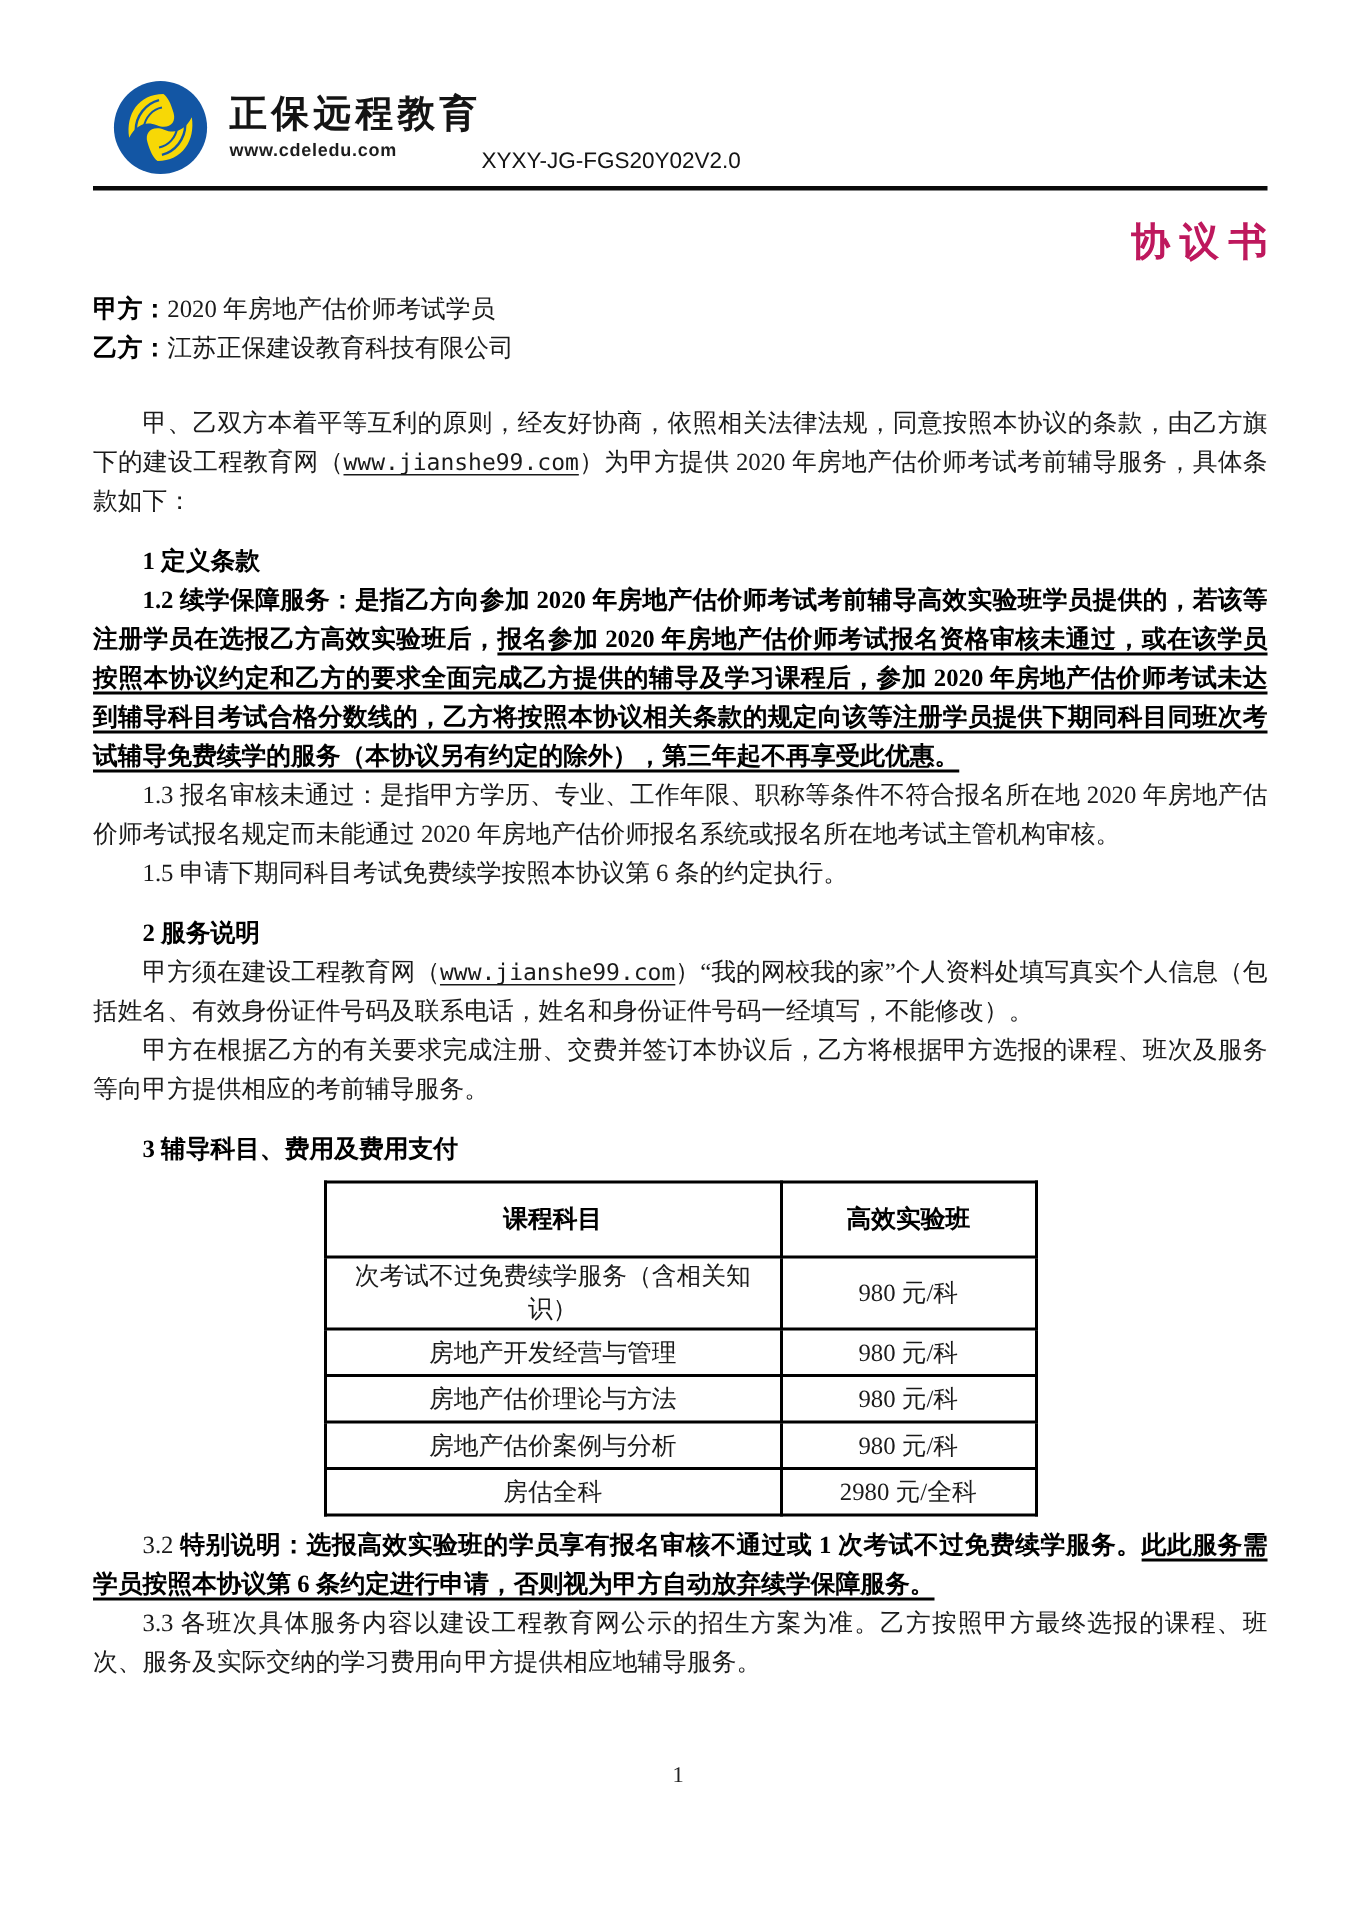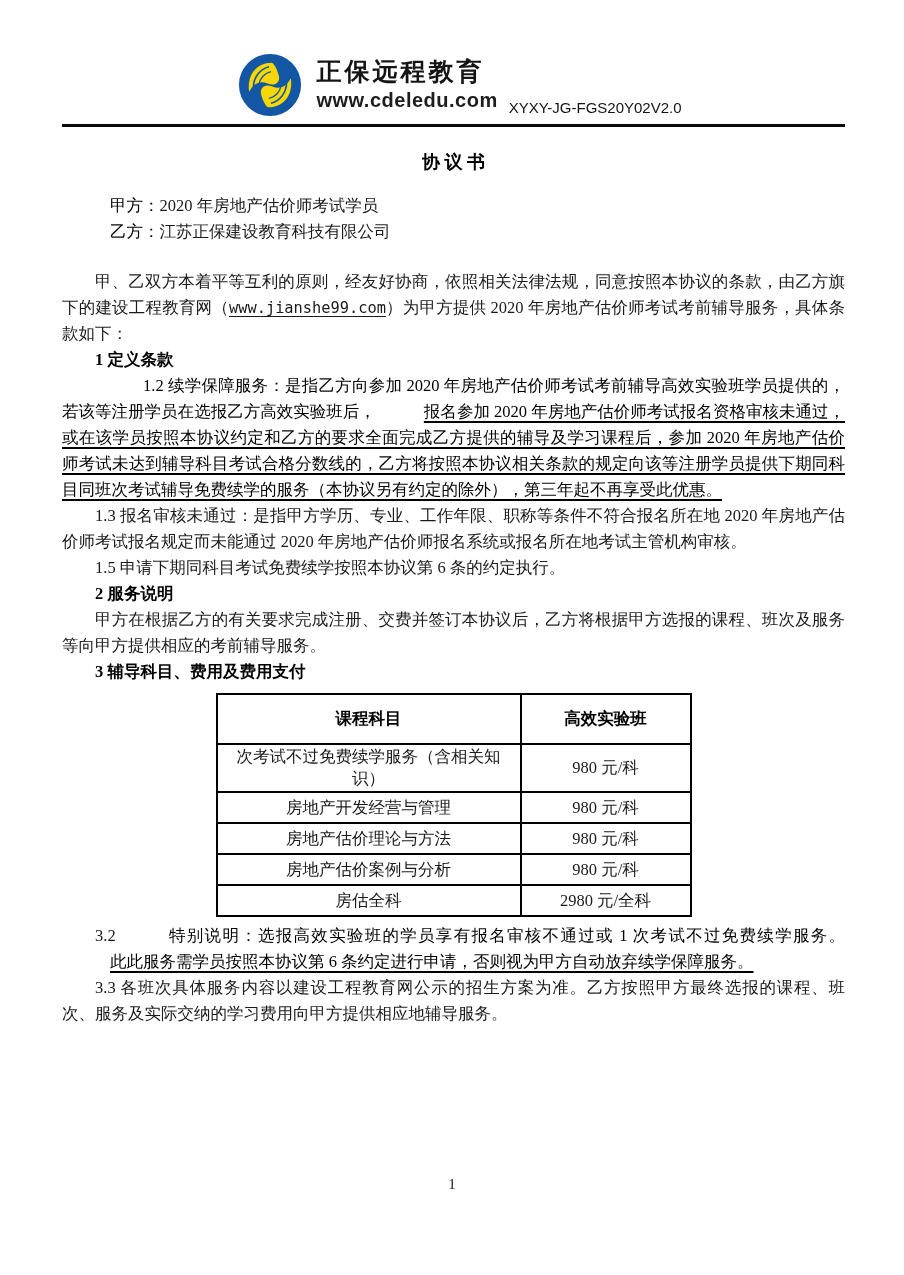--- a/index.html
+++ b/index.html
@@ -6,51 +6,50 @@
   .page{
     position:relative;
     width:904px;height:1275px;
     background:#ffffff;
     font-family:"Liberation Serif","DejaVu Serif",serif;
     color:#1a1a1a;
     overflow:hidden;
   }
   
   .header{
-    display:flex;justify-content:center;align-items:flex-end;
+    display:flex;justify-content:flex-start;align-items:flex-end;
     padding:52px 59px 6px 74px;
-    gap:11px;
   }
   .brand{display:flex;align-items:center;gap:13px;}
   .logo{width:66px;height:66px;display:block;}
   .brand-name{
     font-family:"Liberation Sans","DejaVu Sans",sans-serif;
     font-weight:bold;font-size:25px;letter-spacing:3px;color:#141414;line-height:1.1;
   }
   .brand-site{
     font-family:"Liberation Sans","DejaVu Sans",sans-serif;
-    font-weight:bold;font-size:20px;color:#1d1d1d;margin-top:3px;letter-spacing:.5px;
+    font-weight:bold;font-size:12px;color:#1d1d1d;margin-top:3px;letter-spacing:.5px;
   }
   .doc-code{
     font-family:"Liberation Sans","DejaVu Sans",sans-serif;
     font-size:15px;color:#141414;padding-bottom:2px;
   }
   .header-rule{border:none;border-top:3px solid #0a0a0a;margin:0 59px 0 62px;}
   
   .content{padding:0 59px 0 62px;}
   .title{
-    text-align:center;font-size:18px;font-weight:bold;color:#000000;
+    text-align:right;font-size:26px;font-weight:bold;color:#be185d;
     margin:20px 0 0 0;line-height:30px;
   }
   p{margin:0;font-size:16.5px;line-height:26px;text-align:justify;}
   .indent{text-indent:2em;}
   .parties{margin-top:16px;}
   .intro{margin-top:24px;}
-  .sec-h{font-weight:bold;color:#000;text-indent:2em;}
-  .b{font-weight:normal;color:#000;margin-left:48px;}
+  .sec-h{font-weight:bold;color:#000;text-indent:2em;margin-top:14px;}
+  .b{font-weight:bold;color:#000;}
   .u{text-decoration:underline;text-underline-offset:4px;text-decoration-thickness:1.5px;}
   .url{
     font-family:"DejaVu Sans Mono","Liberation Mono",monospace;
     font-size:.93em;text-decoration:underline;text-underline-offset:3px;color:inherit;
   }
   
   table.course{border-collapse:collapse;margin:8px auto 6px auto;}
   table.course th,table.course td{
     border:2px solid #000000;text-align:center;vertical-align:middle;
     font-size:16.5px;color:#1a1a1a;
@@ -99,20 +98,21 @@
     </div>
 
     <p class="indent intro"><span>甲、乙双方本着平等互利的原则，经友好协商，依照相关法律法规，同意按照本协议的条款，由乙方旗下的建设工程教育网（</span><span class="url">www.jianshe99.com</span><span>）为甲方提供 2020 年房地产估价师考试考前辅导服务，具体条款如下：</span></p>
 
     <p class="sec-h">1 定义条款</p>
     <p class="indent"><span class="b">1.2 续学保障服务：是指乙方向参加 2020 年房地产估价师考试考前辅导高效实验班学员提供的，若该等注册学员在选报乙方高效实验班后，</span><span class="b u">报名参加 2020 年房地产估价师考试报名资格审核未通过，或在该学员按照本协议约定和乙方的要求全面完成乙方提供的辅导及学习课程后，参加 2020 年房地产估价师考试未达到辅导科目考试合格分数线的，乙方将按照本协议相关条款的规定向该等注册学员提供下期同科目同班次考试辅导免费续学的服务（本协议另有约定的除外），第三年起不再享受此优惠。</span></p>
     <p class="indent">1.3 报名审核未通过：是指甲方学历、专业、工作年限、职称等条件不符合报名所在地 2020 年房地产估价师考试报名规定而未能通过 2020 年房地产估价师报名系统或报名所在地考试主管机构审核。</p>
     <p class="indent">1.5 申请下期同科目考试免费续学按照本协议第 6 条的约定执行。</p>
 
     <p class="sec-h">2 服务说明</p>
+    <p class="indent"><span>甲方须在建设工程教育网（</span><span class="url">www.jianshe99.com</span><span>）“我的网校我的家”个人资料处填写真实个人信息（包括姓名、有效身份证件号码及联系电话，姓名和身份证件号码一经填写，不能修改）。</span></p>
     <p class="indent">甲方在根据乙方的有关要求完成注册、交费并签订本协议后，乙方将根据甲方选报的课程、班次及服务等向甲方提供相应的考前辅导服务。</p>
 
     <p class="sec-h">3 辅导科目、费用及费用支付</p>
 
     <table class="course">
       <thead>
         <tr>
           <th>课程科目</th>
           <th>高效实验班</th>
         </tr>

